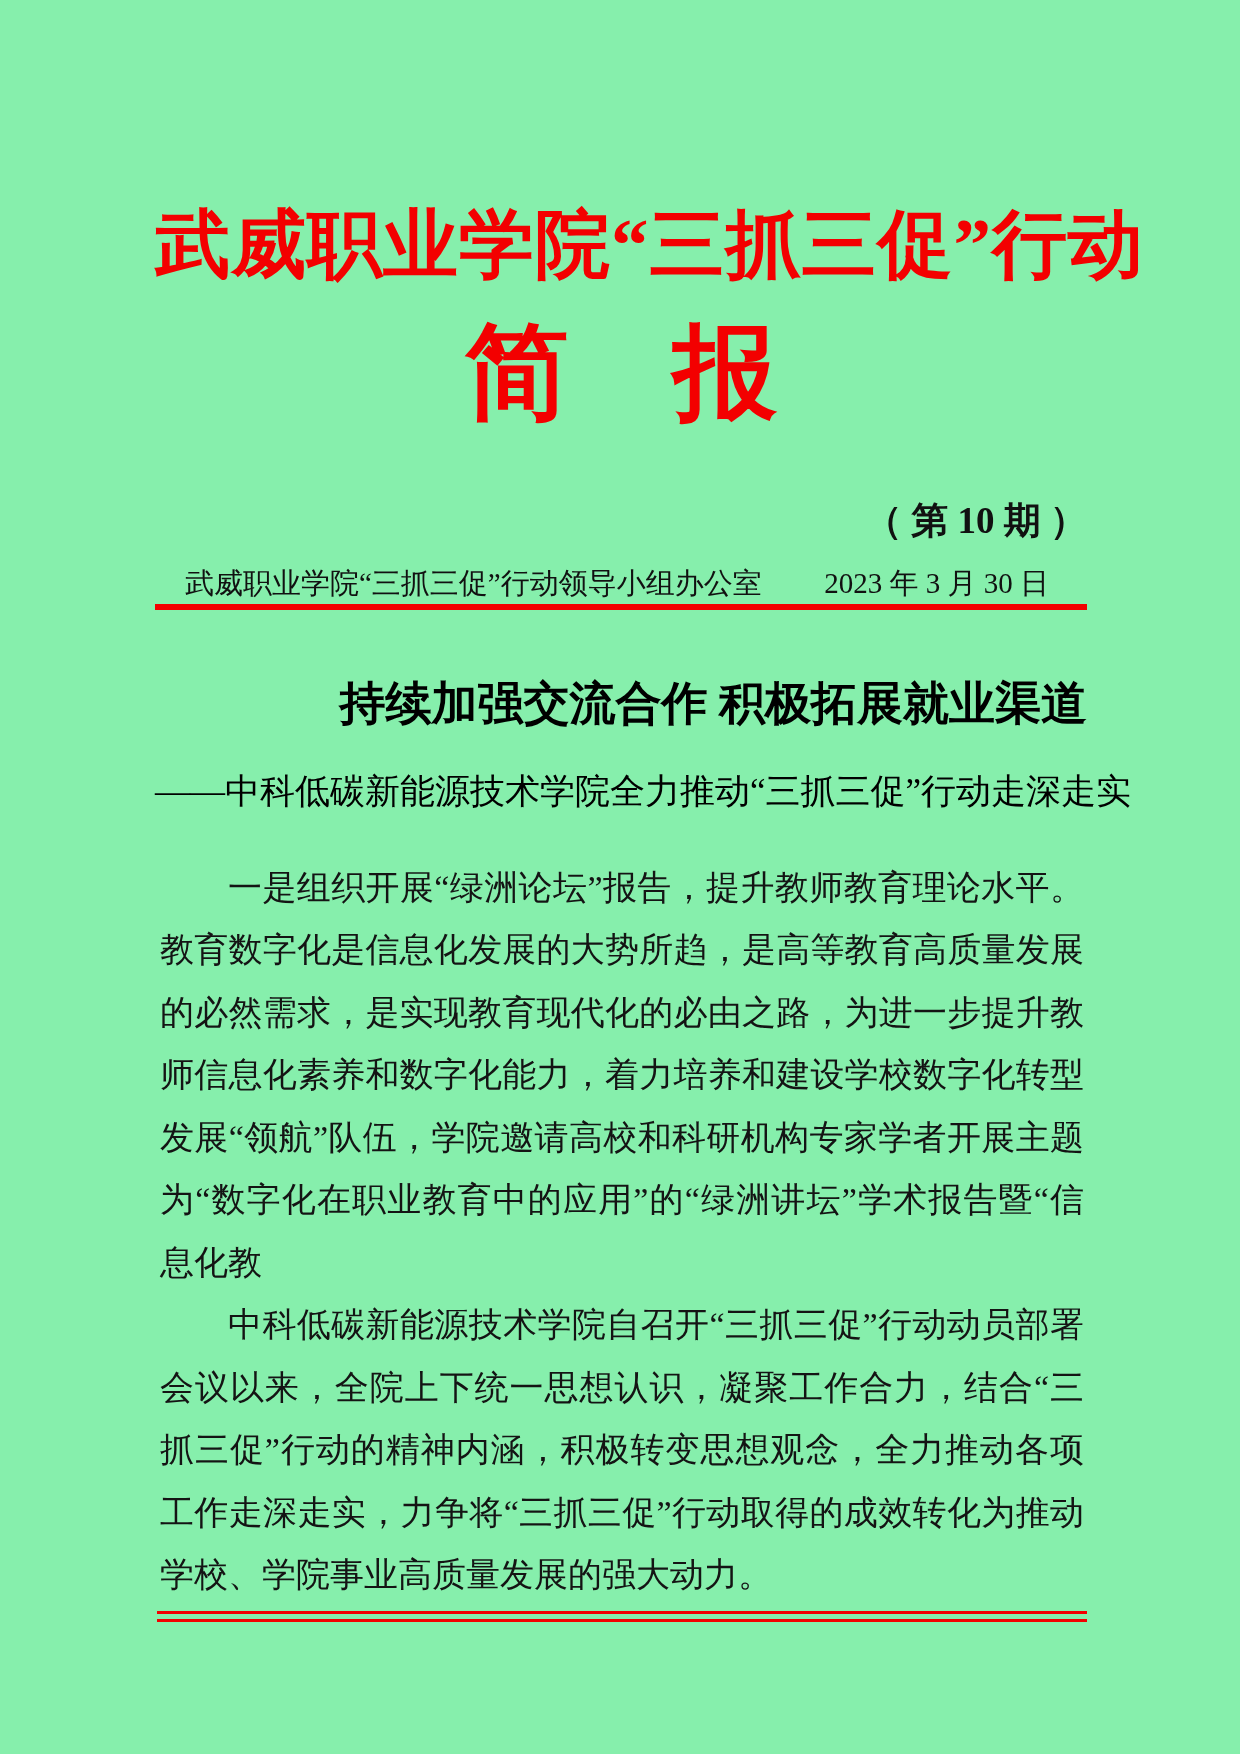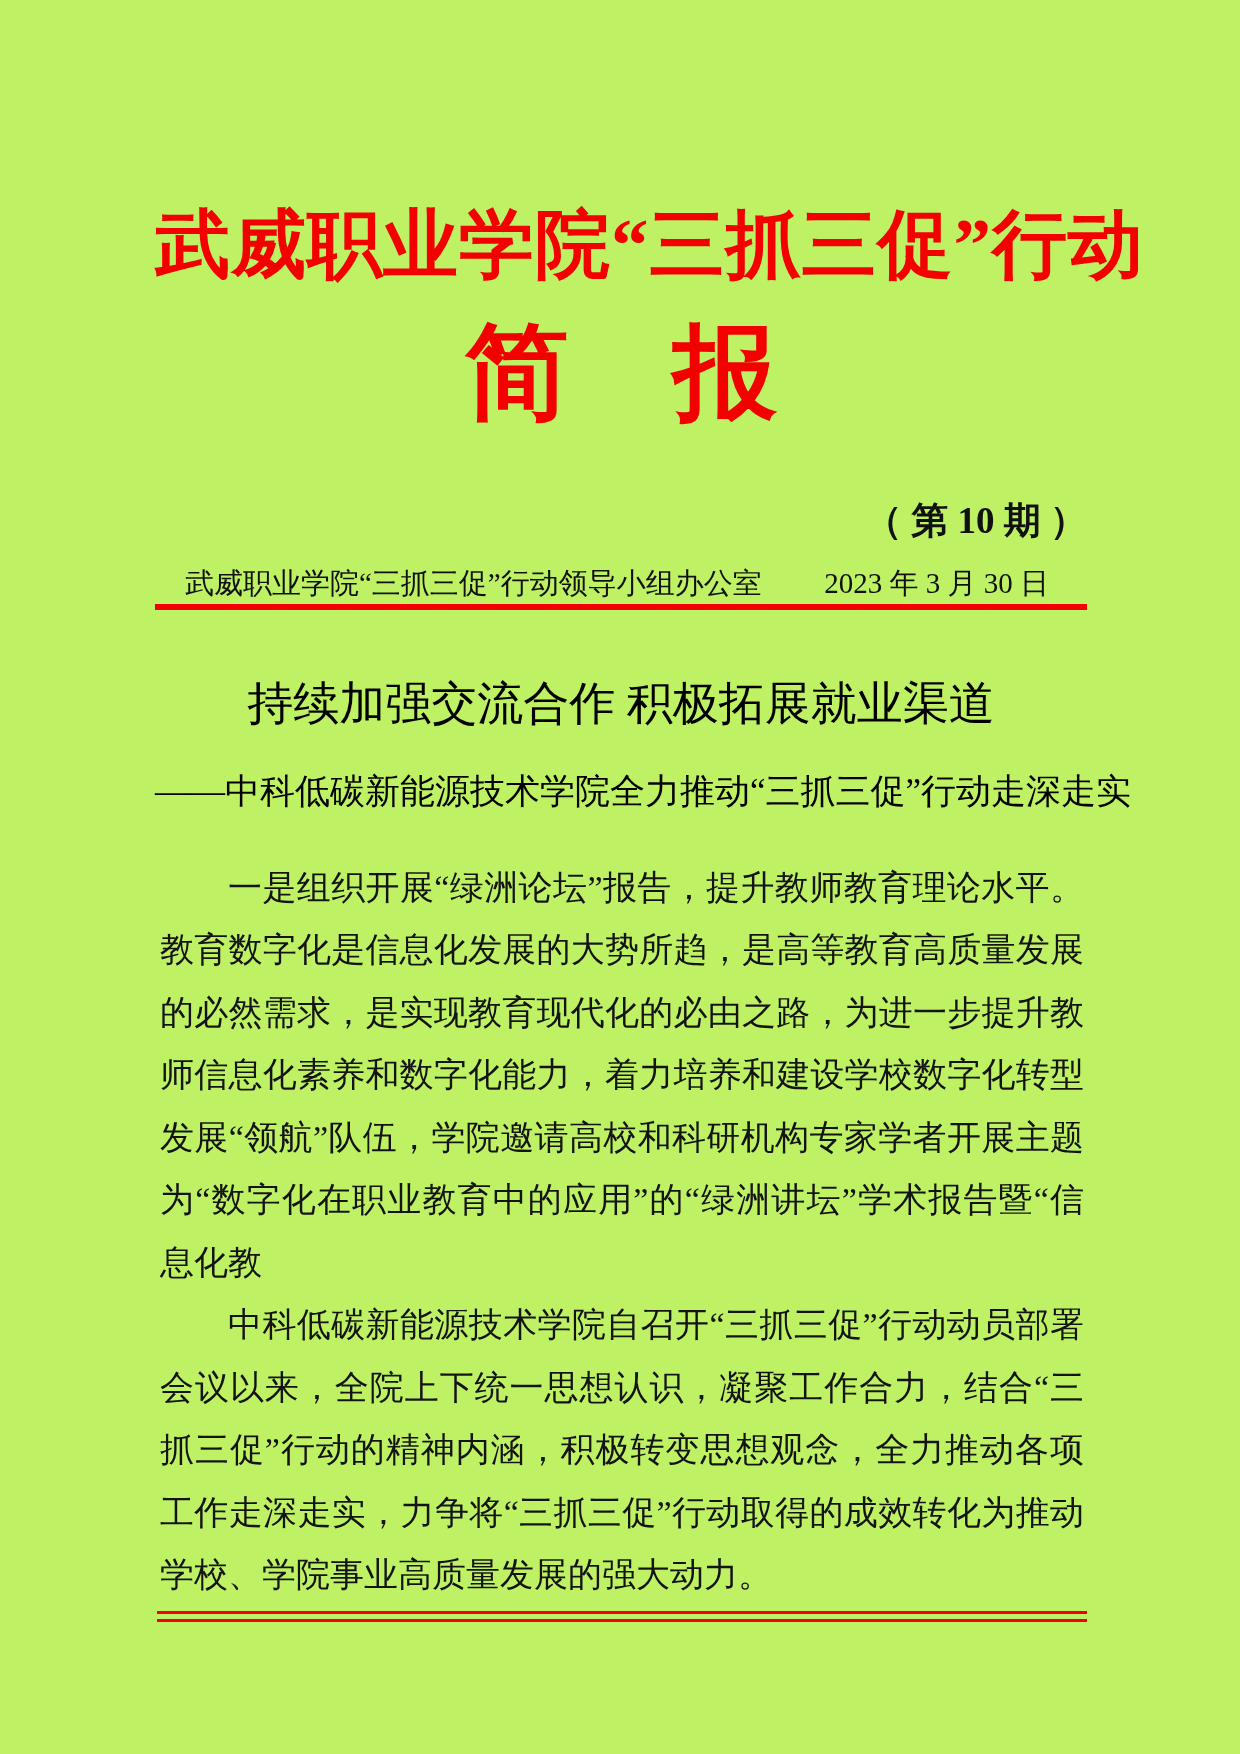--- a/index.html
+++ b/index.html
@@ -4,21 +4,21 @@
 <style>
   html, body {
     margin: 0;
     padding: 0;
     background: #ffffff;
   }
   .page {
     position: relative;
     width: 1240px;
     height: 1754px;
-    background: #bef264;
+    background: #86efac;
     overflow: hidden;
     font-family: "Liberation Serif", "DejaVu Serif", serif;
     color: #111111;
   }
   .content {
     position: absolute;
     left: 155px;
     top: 0;
     width: 932px;
   }
@@ -60,24 +60,24 @@
     white-space: nowrap;
   }
   .header-rule {
     margin-top: 3px;
     height: 0;
     border-top: 6px solid #f30000;
   }
   
   .article-title {
     margin: 68px 0 0 0;
-    text-align: center;
+    text-align: right;
     font-size: 46px;
     line-height: 1.15;
-    font-weight: normal;
+    font-weight: bold;
     color: #000000;
     white-space: nowrap;
   }
   .article-subtitle {
     margin: 40px 0 12px 0;
     text-align: center;
     font-size: 35px;
     line-height: 1.2;
     font-weight: normal;
     color: #000000;

